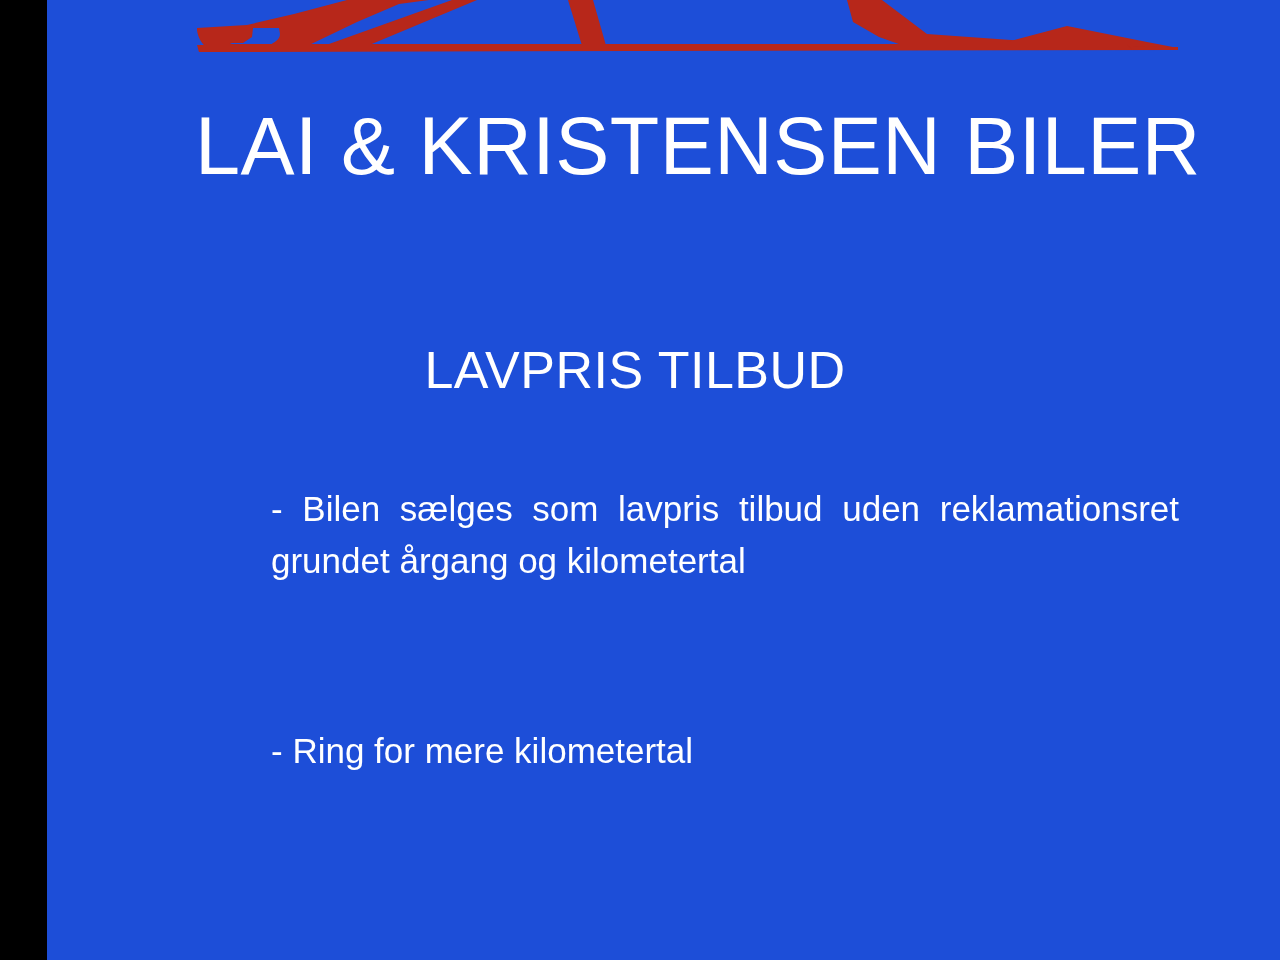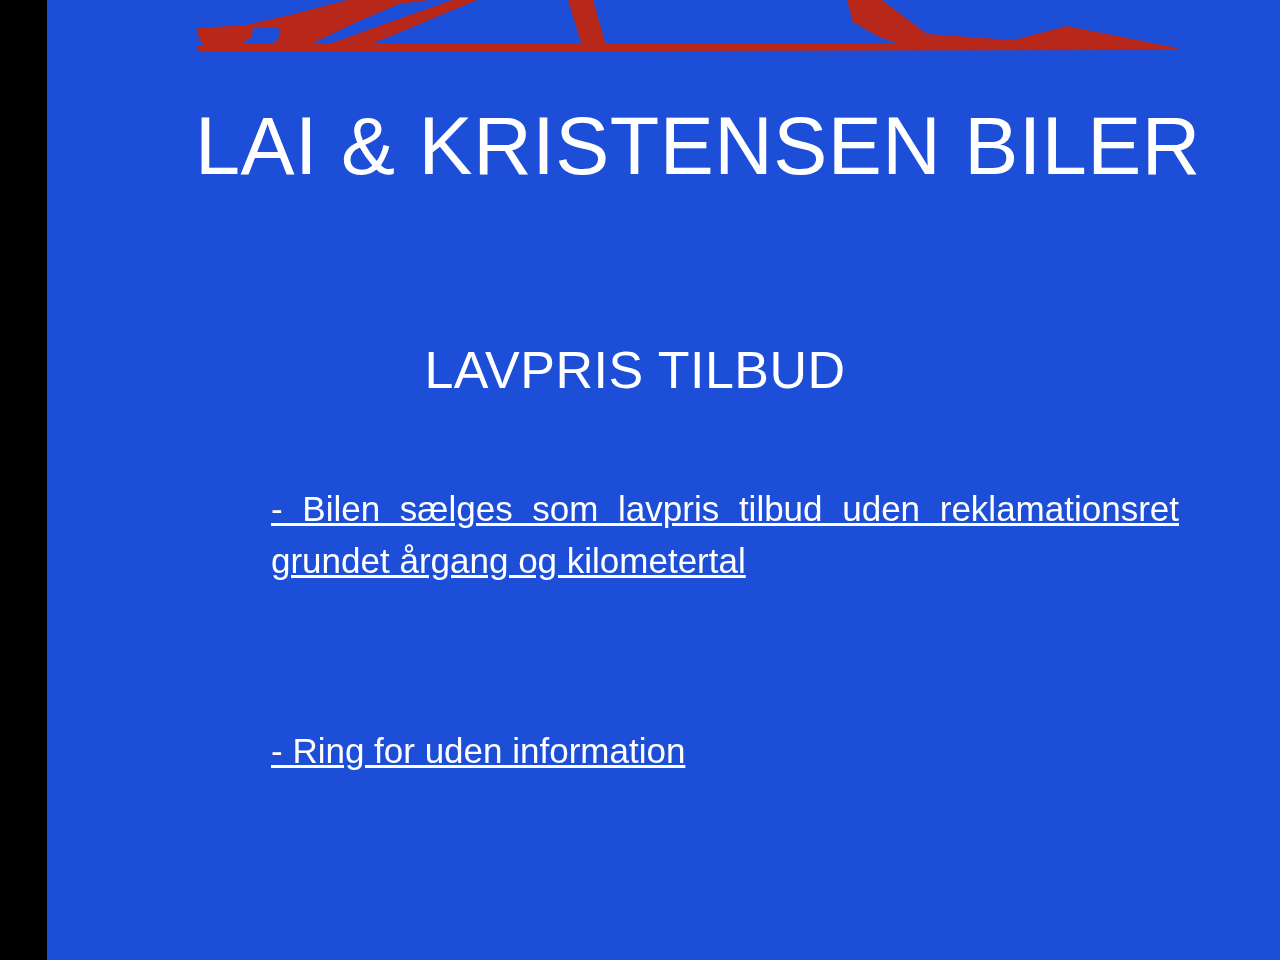--- a/index.html
+++ b/index.html
@@ -69,21 +69,20 @@
     left: 224px;
     top: 483px;
     width: 908px;
     color: #ffffff;
     font-size: 35px;
     line-height: 1.48;
     font-weight: 400;
   }
   .term-item {
     margin: 0 0 44px 0;
-    text-decoration: underline;
   }
   .term-item:last-child {
     margin-bottom: 0;
   }
   .term-item.justified {
     text-align: justify;
     text-align-last: left;
   }
   .term-item.justified .ln1 {
     display: block;
@@ -182,18 +181,18 @@
 
     <div class="spacer-gap-a"></div>
 
 
     <div class="spacer-gap-b"></div>
 
 
     <div class="spacer-gap-b"></div>
 
     <div class="term-item">
-      <span class="ln1">- Ring for uden information</span>
+      <span class="ln1">- Ring for mere kilometertal</span>
     </div>
 
   </div>
 
 </div>
 
 </body></html>

